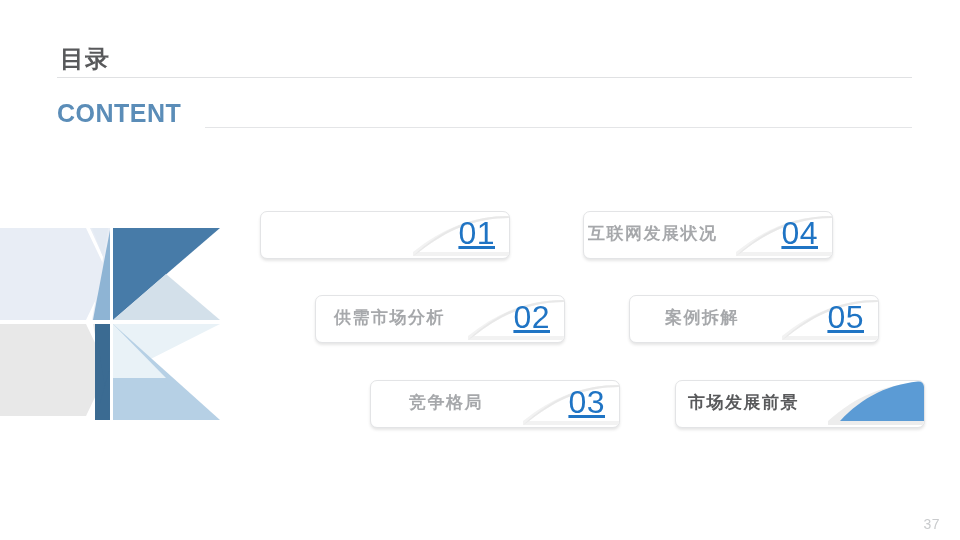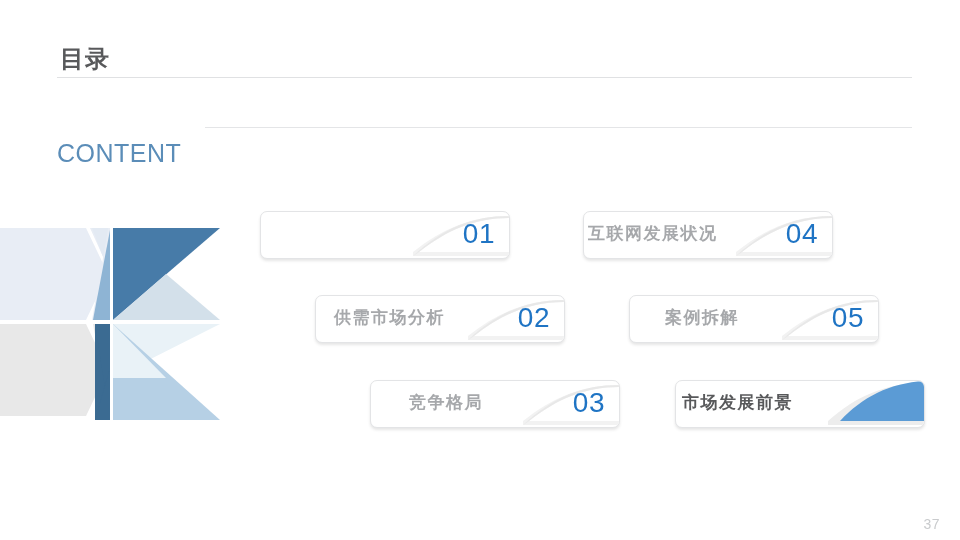--- a/index.html
+++ b/index.html
@@ -38,25 +38,24 @@
     top: 77px;
     width: 855px;
     height: 1px;
     background: #e0e1e3;
   }
   #title-en {
     position: absolute;
     left: 57px;
     top: 98px;
     font-size: 25px;
-    font-weight: normal;
+    font-weight: bold;
     color: #5b8db8;
     letter-spacing: 0.5px;
     line-height: 30px;
-    margin-top: 40px;
   }
   #divider-bottom {
     position: absolute;
     left: 205px;
     top: 127px;
     width: 707px;
     height: 1px;
     background: #e4e5e7;
   }
 
@@ -97,24 +96,25 @@
     color: #a6a8ab;
     letter-spacing: 1.5px;
     white-space: nowrap;
   }
   .box-number {
     position: absolute;
     right: 14px;
     top: 0;
     height: 44px;
     line-height: 43px;
-    font-size: 28px;
+    font-size: 32px;
     font-weight: normal;
     color: #1f74c4;
     letter-spacing: 0.5px;
+    text-decoration: underline;
   }
 
   
   .content-box.is-active .box-label {
     color: #58595b;
   }
   .content-box.is-active .box-number {
     color: #ffffff;
     margin-top: 44px;
   }
@@ -124,21 +124,21 @@
   #box-1 .box-label { left: 38px; }
   #box-2 { left: 315px; top: 295px; width: 248px; }
   #box-2 .box-label { left: 18px; }
   #box-3 { left: 370px; top: 380px; width: 248px; }
   #box-3 .box-label { left: 38px; }
   #box-4 { left: 583px; top: 211px; width: 248px; }
   #box-4 .box-label { left: 4px; }
   #box-5 { left: 629px; top: 295px; width: 248px; }
   #box-5 .box-label { left: 35px; }
   #box-6 { left: 675px; top: 380px; width: 248px; }
-  #box-6 .box-label { left: 6px; }
+  #box-6 .box-label { left: 12px; }
 
   
   #page-number {
     position: absolute;
     right: 20px;
     bottom: 8px;
     font-size: 14px;
     color: #c9cbcd;
     letter-spacing: 0.5px;
   }

